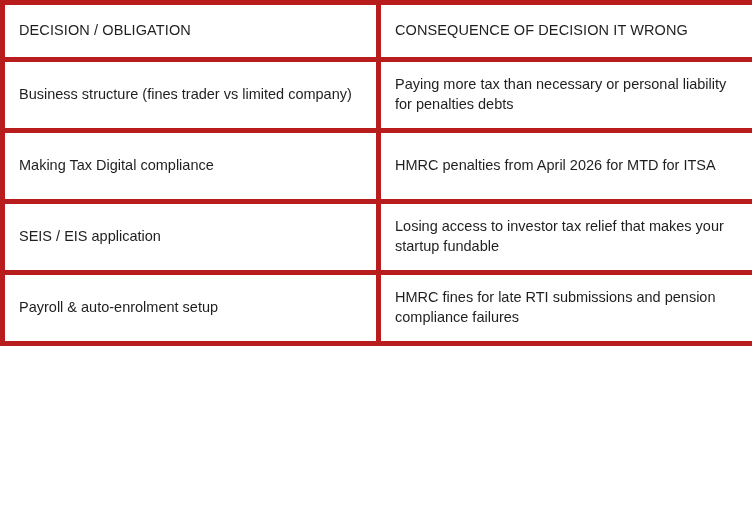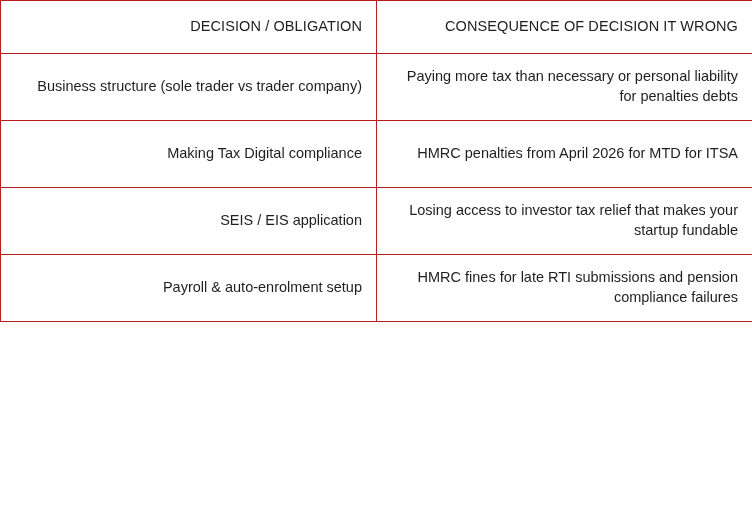--- a/index.html
+++ b/index.html
@@ -22,24 +22,24 @@
   table.decision-table {
     width: 752px;
     border-collapse: collapse;
     table-layout: fixed;
   }
   table.decision-table col.col-decision { width: 376px; }
   table.decision-table col.col-consequence { width: 376px; }
 
   table.decision-table th,
   table.decision-table td {
-    border: 1px solid #b91c1c;
+    border: 5px solid #b91c1c;
     padding: 11px 14px 11px 14px;
     vertical-align: middle;
-    text-align: right;
+    text-align: left;
     font-weight: normal;
     font-size: 14.5px;
     line-height: 1.35;
     color: #1f1f1f;
     background: #ffffff;
   }
   table.decision-table thead th {
     height: 30px;
     font-size: 14.5px;
     letter-spacing: 0.1px;
@@ -60,21 +60,21 @@
       <col class="col-consequence">
     </colgroup>
     <thead>
       <tr>
         <th>DECISION / OBLIGATION</th>
         <th>CONSEQUENCE OF DECISION IT WRONG</th>
       </tr>
     </thead>
     <tbody>
       <tr>
-        <td>Business structure (sole trader vs trader company)</td>
+        <td>Business structure (fines trader vs limited company)</td>
         <td>Paying more tax than necessary or personal liability for penalties debts</td>
       </tr>
       <tr>
         <td>Making Tax Digital compliance</td>
         <td>HMRC penalties from April 2026 for MTD for ITSA</td>
       </tr>
       <tr>
         <td>SEIS / EIS application</td>
         <td>Losing access to investor tax relief that makes your startup fundable</td>
       </tr>

